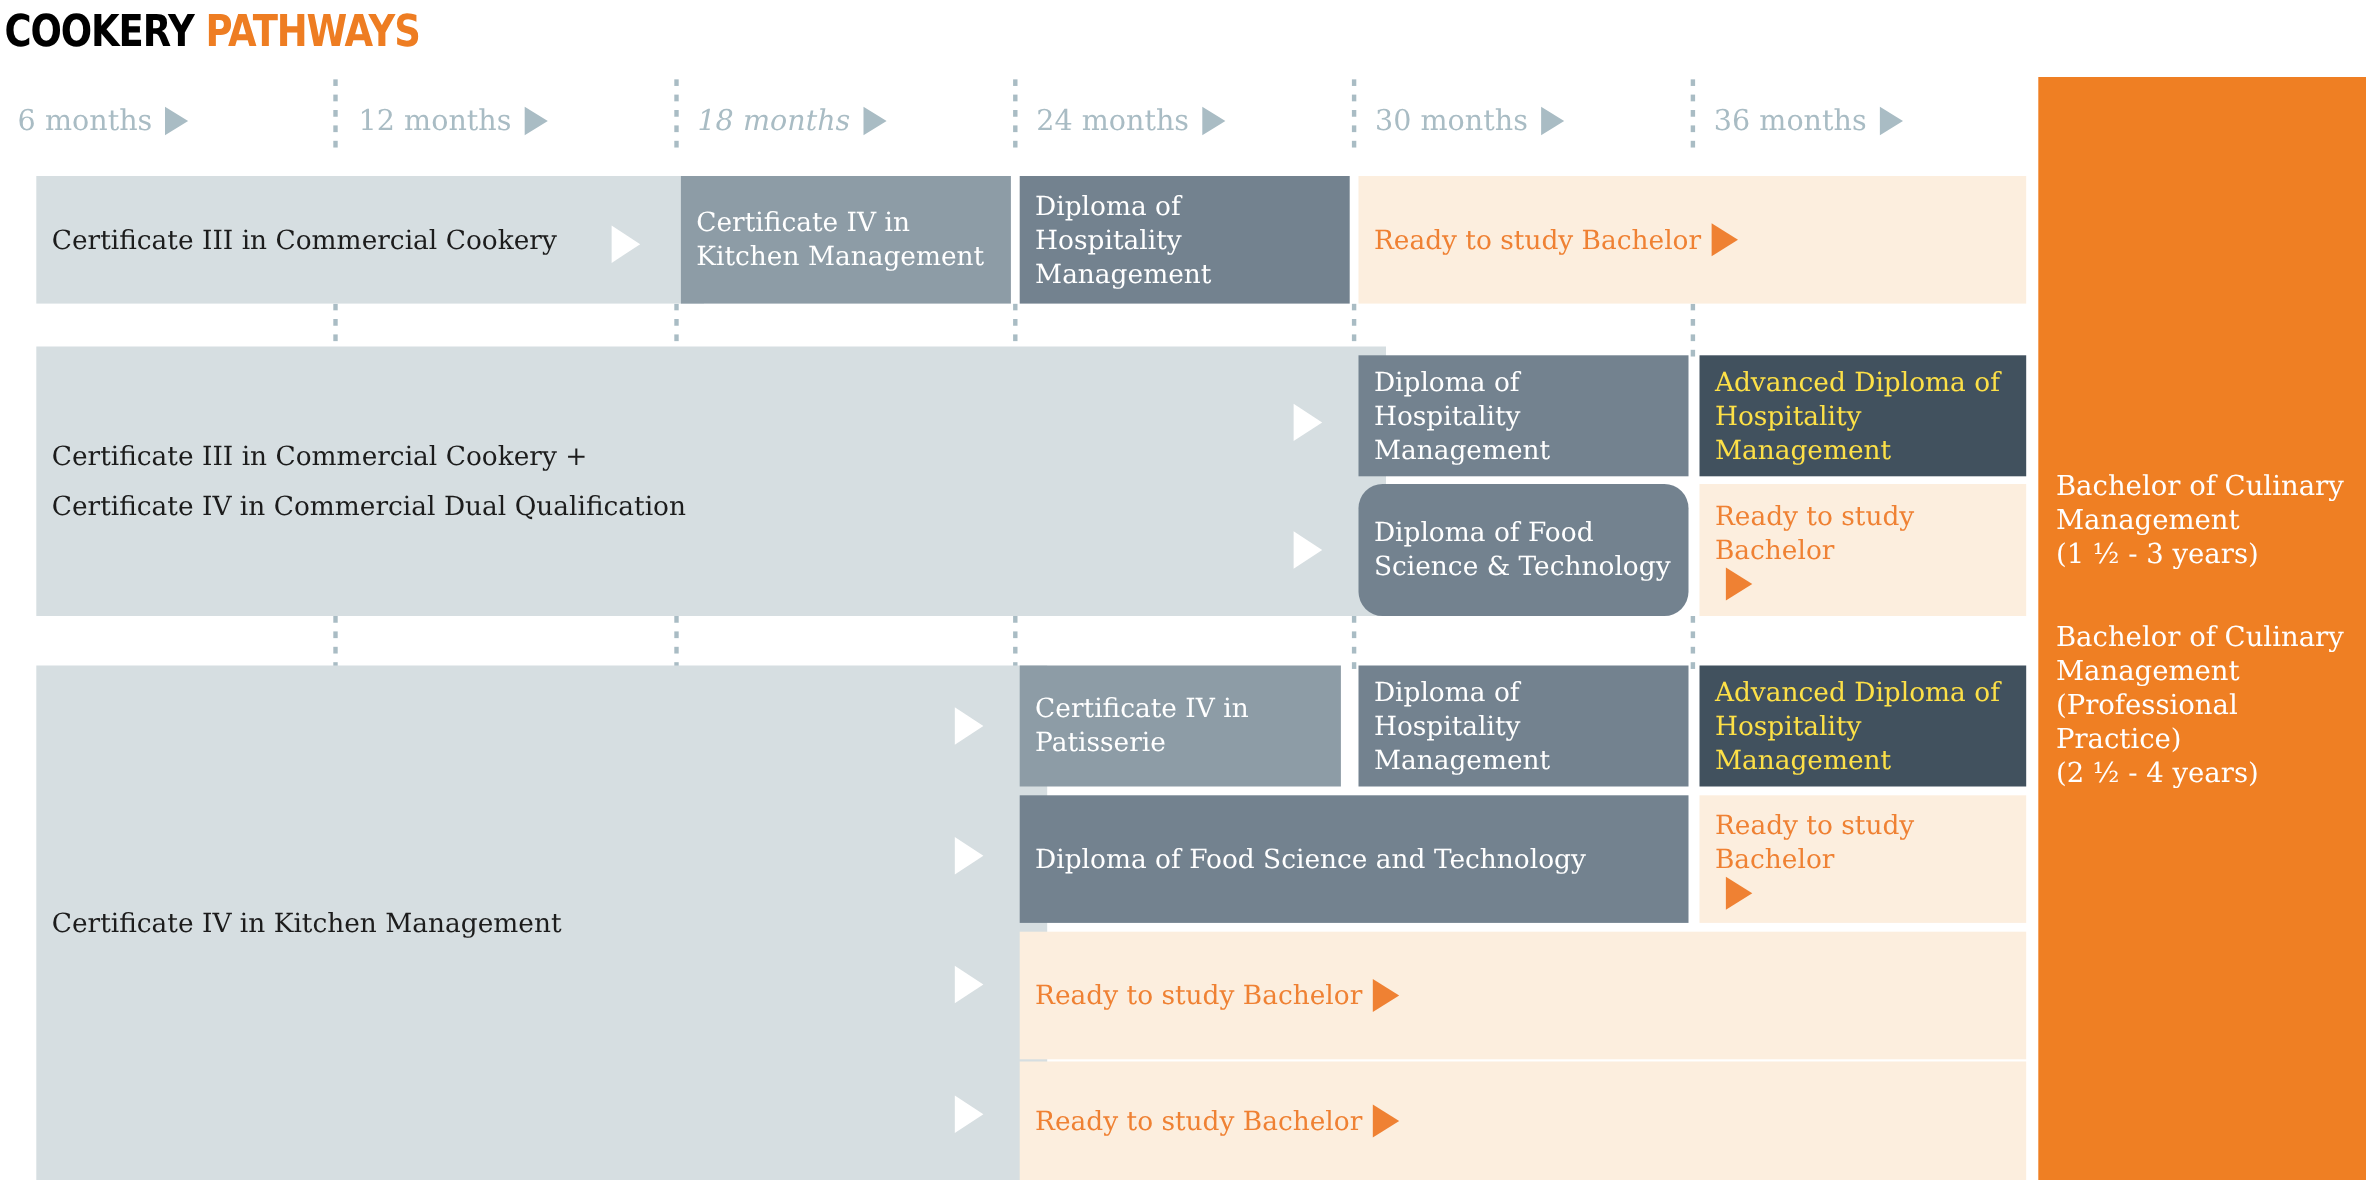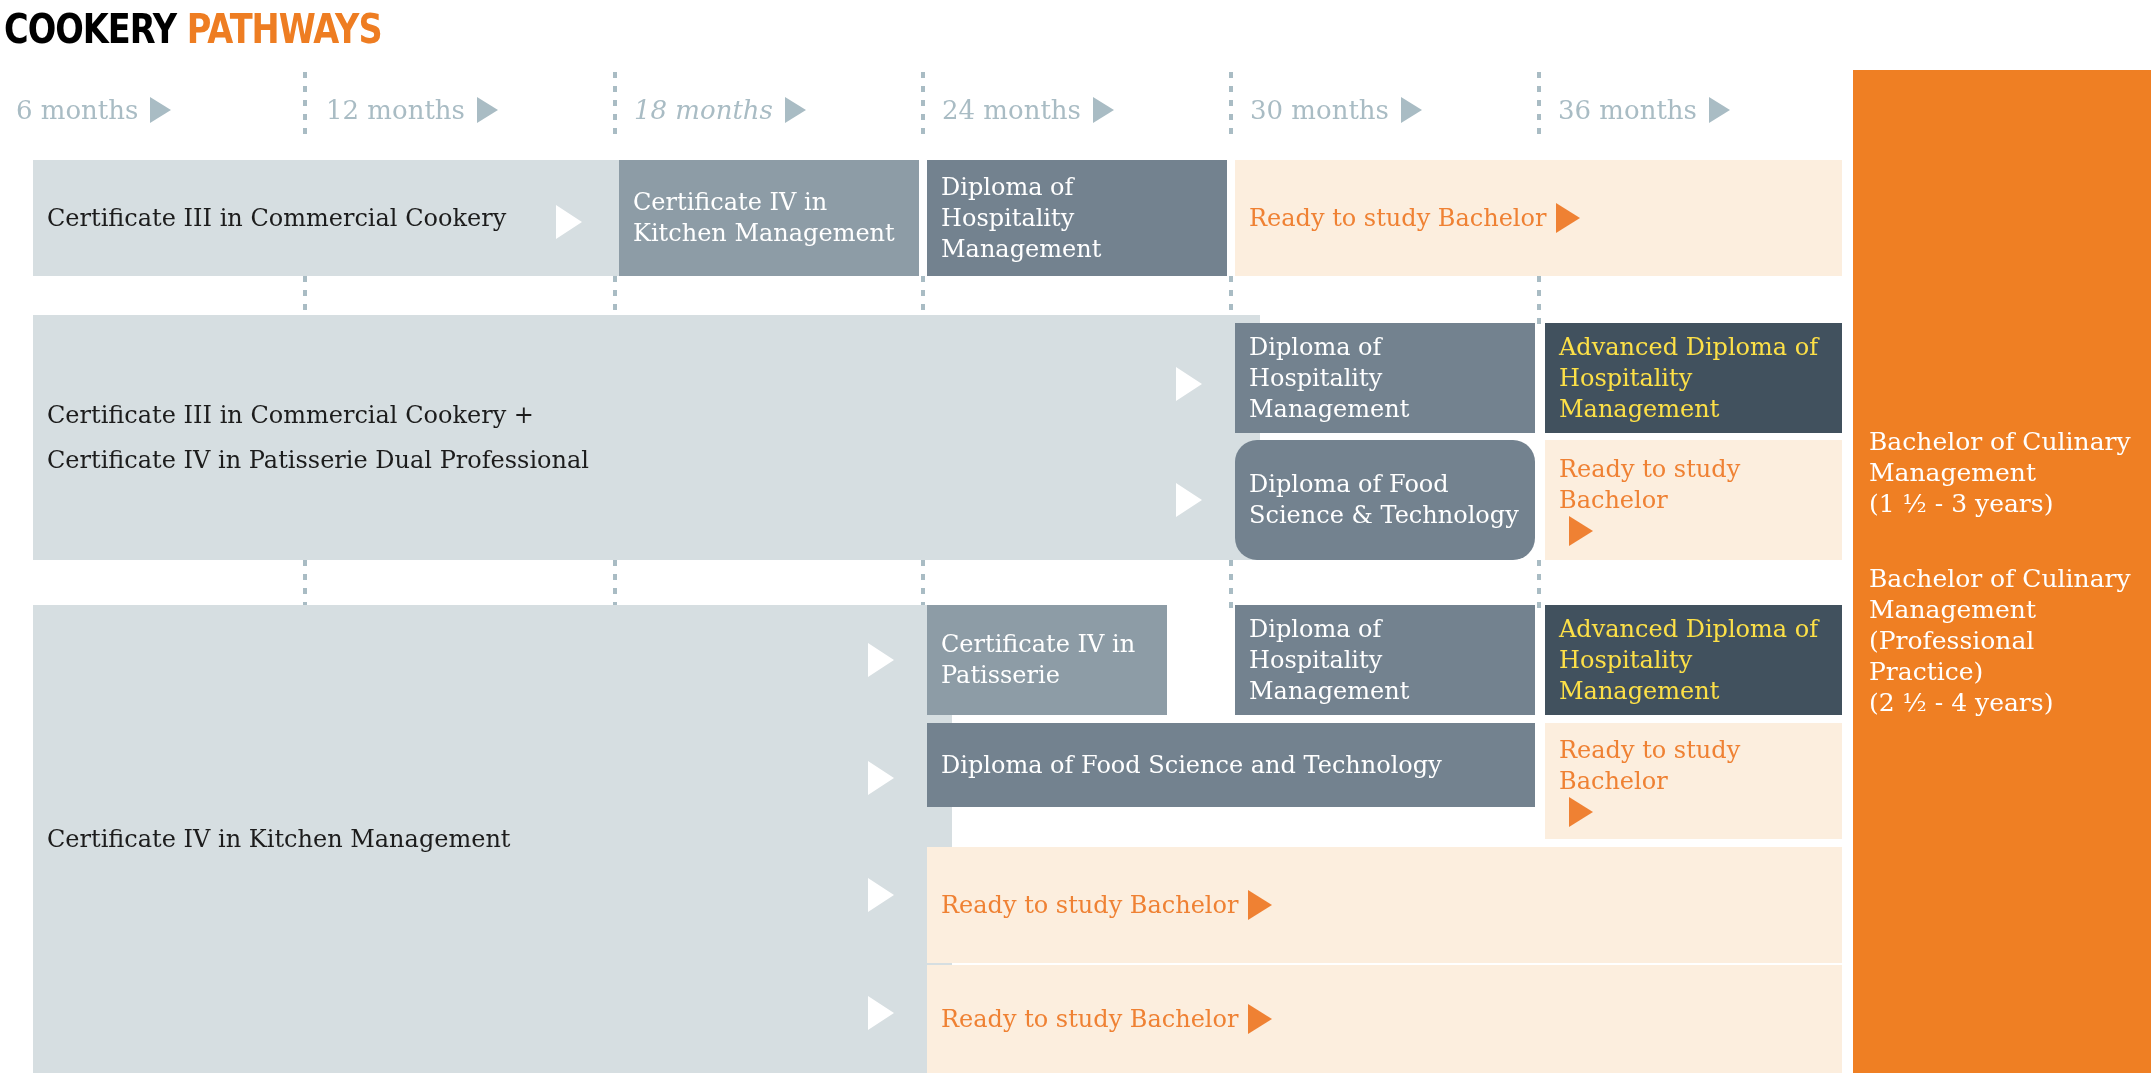--- a/index.html
+++ b/index.html
@@ -196,21 +196,21 @@
   <div class="blk peach" style="left:1235px; top:160px; width:607px; height:116px;">
     <span class="ready-line">
       <span>Ready to study Bachelor</span>
       <span class="otri"></span>
     </span>
   </div>
 
   <div class="blk pale" style="left:0px; top:315px; width:1227px; height:245px;">
     <span class="txt">
       <span style="display:block">Certificate III in Commercial Cookery +</span>
-      <span style="display:block; margin-top:14px">Certificate IV in Patisserie Dual Professional</span>
+      <span style="display:block; margin-top:14px">Certificate IV in Commercial Dual Qualification</span>
     </span>
   </div>
   <div class="wtri" style="left:1176px; top:367px;"></div>
   <div class="wtri" style="left:1176px; top:483px;"></div>
 
   <div class="blk dkgr" style="left:1235px; top:323px; width:300px; height:110px;">
     <span class="txt">Diploma of Hospitality Management</span>
   </div>
 
   <div class="blk navy" style="left:1545px; top:323px; width:297px; height:110px;">
@@ -229,33 +229,33 @@
   </div>
 
   <div class="blk pale" style="left:0px; top:605px; width:919px; height:468px;">
     <span class="txt">Certificate IV in Kitchen Management</span>
   </div>
   <div class="wtri" style="left:868px; top:643px;"></div>
   <div class="wtri" style="left:868px; top:761px;"></div>
   <div class="wtri" style="left:868px; top:878px;"></div>
   <div class="wtri" style="left:868px; top:996px;"></div>
 
-  <div class="blk midgr" style="left:927px; top:605px; width:240px; height:110px;">
+  <div class="blk midgr" style="left:927px; top:605px; width:292px; height:110px;">
     <span class="txt">Certificate IV in Patisserie</span>
   </div>
 
   <div class="blk dkgr" style="left:1235px; top:605px; width:300px; height:110px;">
     <span class="txt">Diploma of Hospitality Management</span>
   </div>
 
   <div class="blk navy" style="left:1545px; top:605px; width:297px; height:110px;">
     <span class="txt">Advanced Diploma of Hospitality Management</span>
   </div>
 
-  <div class="blk dkgr" style="left:927px; top:723px; width:608px; height:84px;">
+  <div class="blk dkgr" style="left:927px; top:723px; width:608px; height:116px;">
     <span class="txt">Diploma of Food Science and Technology</span>
   </div>
 
   <div class="blk peach" style="left:1545px; top:723px; width:297px; height:116px;">
     <span class="ready-line">
       <span>Ready to study Bachelor</span>
       <span class="otri"></span>
     </span>
   </div>
 

